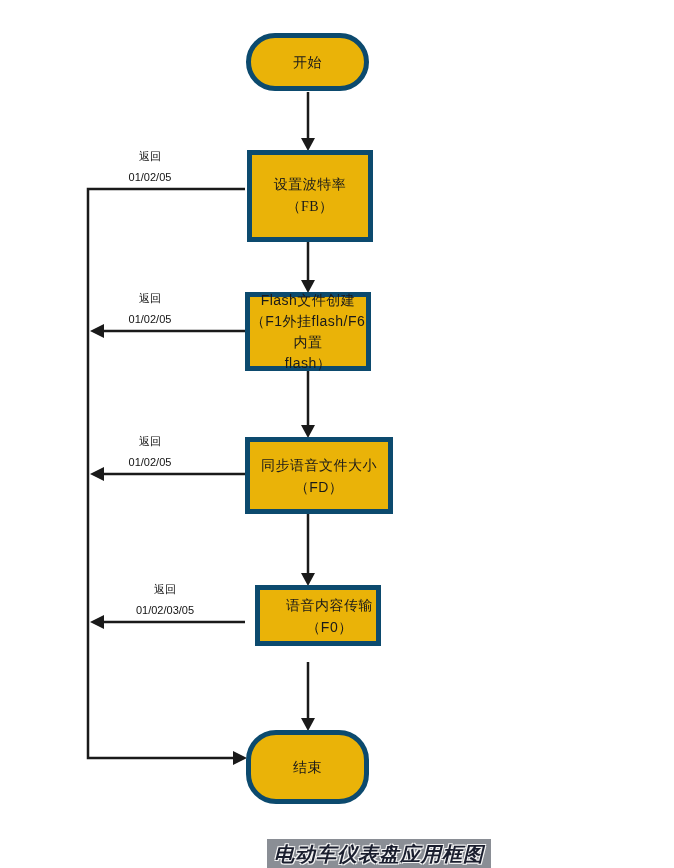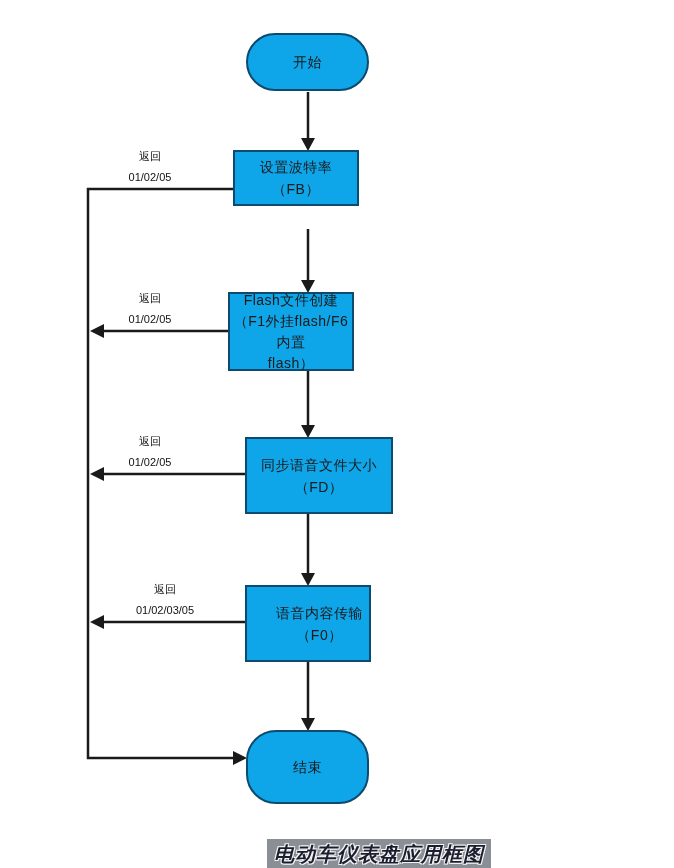--- a/index.html
+++ b/index.html
@@ -19,34 +19,34 @@
     position: absolute;
     left: 0; top: 0;
     width: 674px; height: 868px;
   }
   .node {
     position: absolute;
     display: flex;
     align-items: center;
     justify-content: center;
     text-align: center;
-    border: 2px solid #0c4a6e;
-    background: #0ea5e9;
+    border: 5px solid #0c4a6e;
+    background: #eab308;
     font-size: 14px;
     font-weight: 500;
     line-height: 22px;
     white-space: pre-line;
     letter-spacing: 0.5px;
   }
   .terminator { border-radius: 30px; }
   .node-start { left: 246px; top: 33px;  width: 123px; height: 58px; }
-  .node-box1  { left: 233px; top: 150px; width: 126px; height: 56px; }
-  .node-box2  { left: 228px; top: 292px; width: 126px; height: 79px; line-height: 21px; }
+  .node-box1  { left: 247px; top: 150px; width: 126px; height: 92px; font-family: Liberation Serif, serif; }
+  .node-box2  { left: 245px; top: 292px; width: 126px; height: 79px; line-height: 21px; }
   .node-box3  { left: 245px; top: 437px; width: 148px; height: 77px; }
-  .node-box4  { left: 245px; top: 585px; width: 126px; height: 77px; padding-left: 23px; }
+  .node-box4  { left: 255px; top: 585px; width: 126px; height: 61px; padding-left: 23px; }
   .node-end   { left: 246px; top: 730px; width: 123px; height: 74px; }
   .return-label {
     position: absolute;
     text-align: center;
     font-size: 11px;
     font-weight: 500;
     line-height: 21px;
     white-space: pre-line;
     color: #111111;
   }

